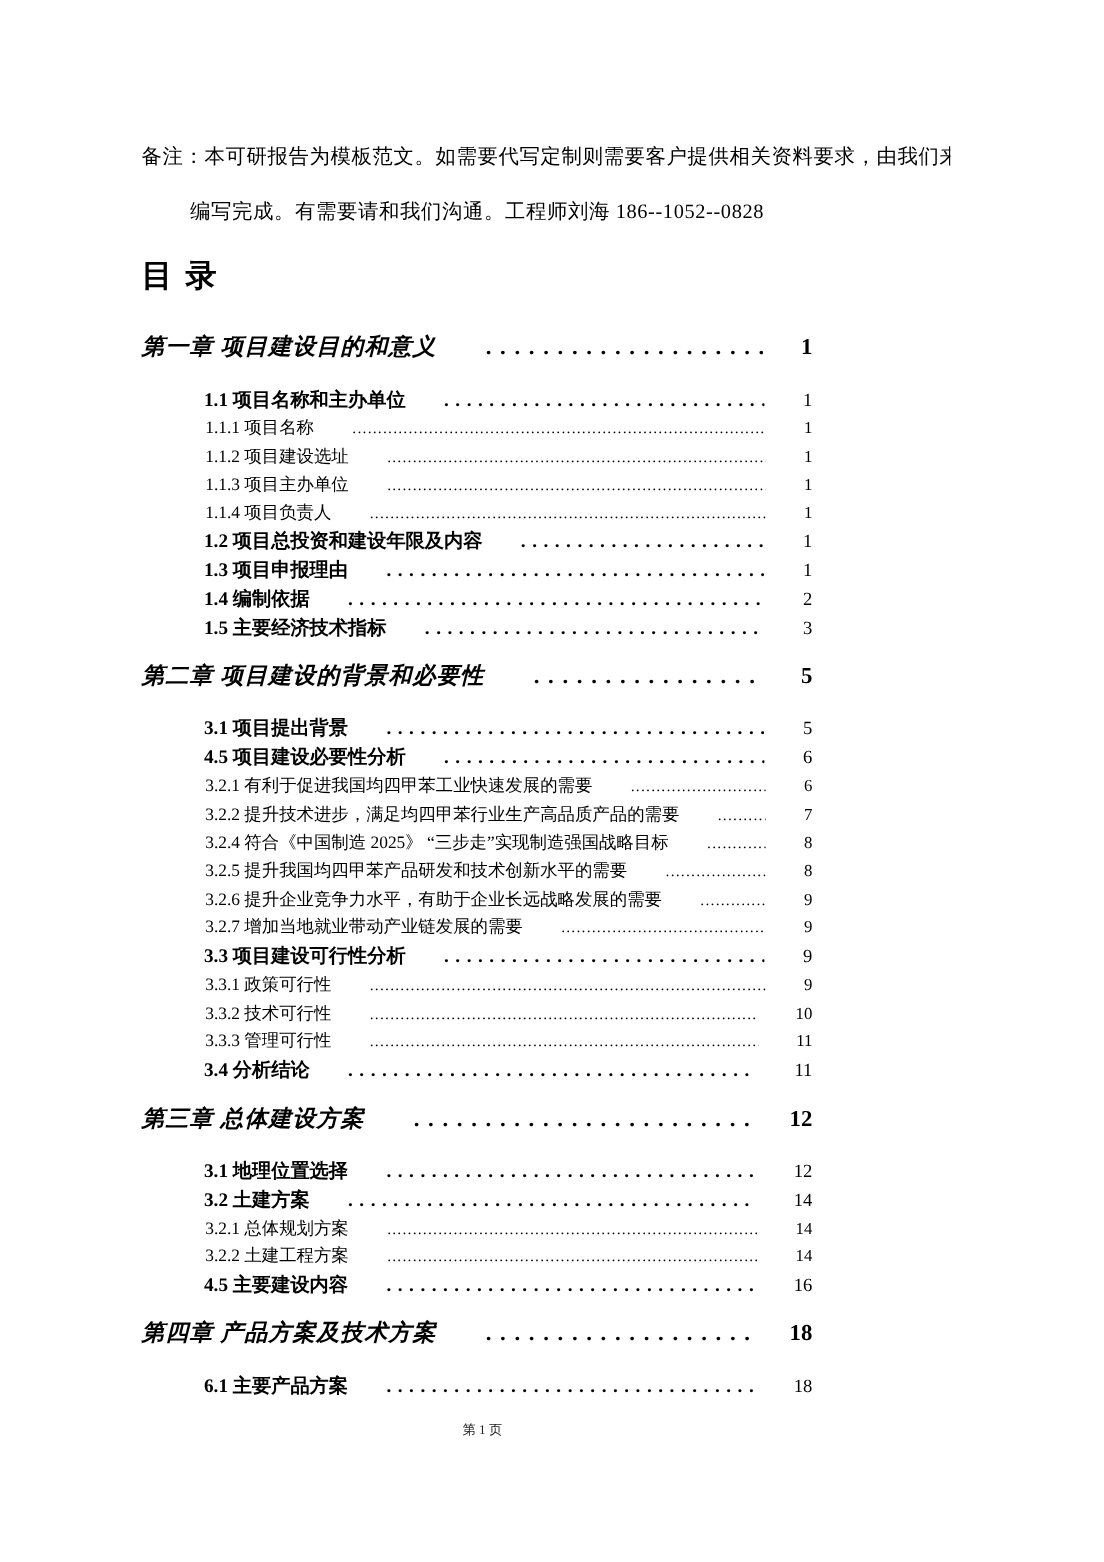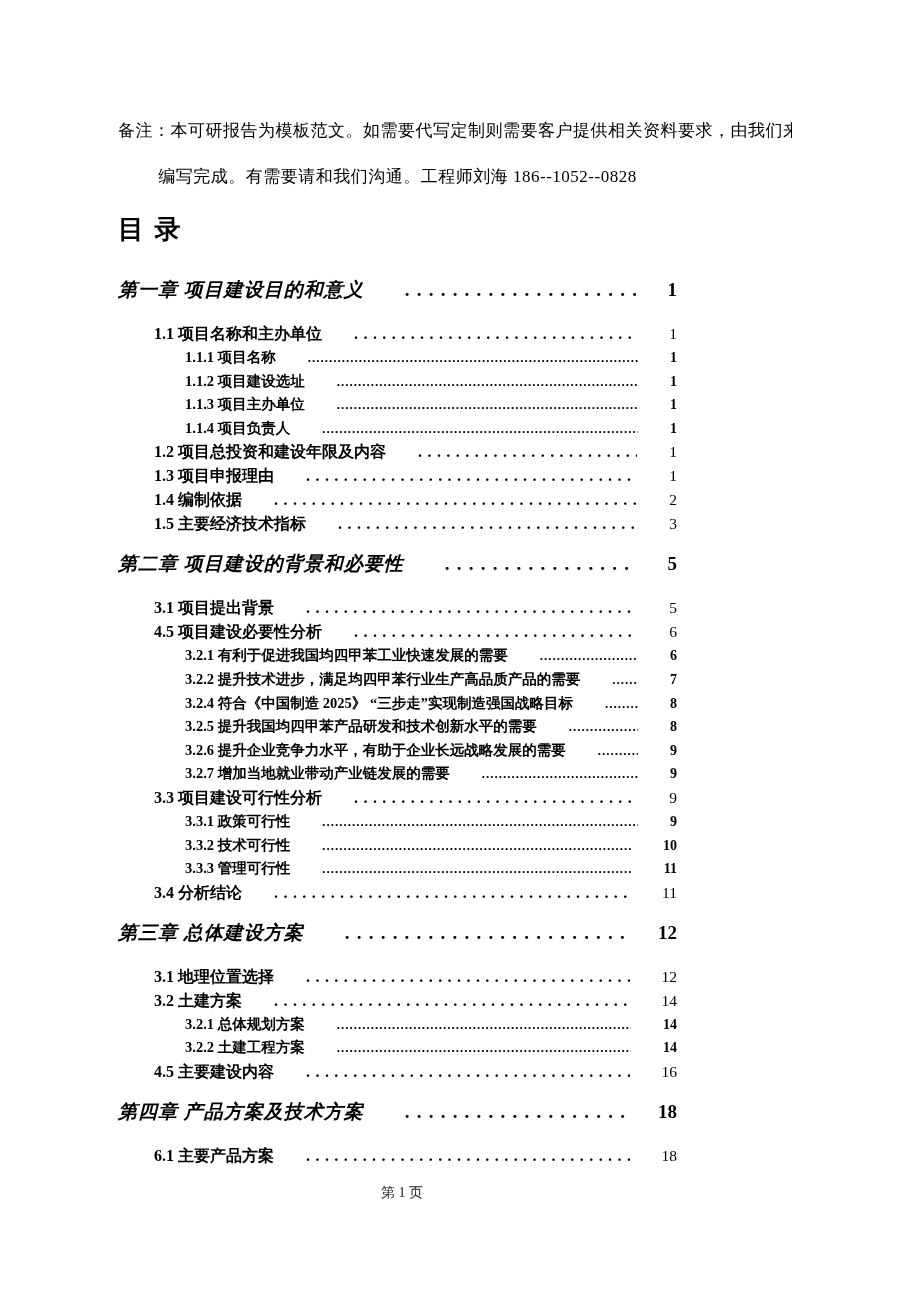--- a/index.html
+++ b/index.html
@@ -59,43 +59,43 @@
     margin: 14px 0 18px 0;
   }
   .lvl1 .toc-label { font-style: italic; letter-spacing: 1px; }
   .lvl1 .toc-dots { padding-left: 9px; }
   .lvl1 .toc-dots::after { letter-spacing: 0.38em; }
 
   .lvl2 {
     font-size: 16px;
     font-weight: bold;
     line-height: 24px;
-    margin-left: 36px;
+    margin-left: 52px;
   }
   .lvl2 .toc-dots::after { letter-spacing: 0.34em; }
   .lvl2 .toc-page { font-weight: normal; font-size: 15.5px; }
 
   .lvl3 {
     font-size: 14.5px;
-    font-weight: bold;
+    font-weight: normal;
     line-height: 22.6px;
-    margin-left: 67px;
+    margin-left: 53px;
   }
   .lvl3 .toc-dots { font-size: 13px; }
   .lvl3 .toc-dots::after { letter-spacing: 1px; }
   .lvl3 .toc-page { font-size: 14px; }
 
   
   .footer {
     position: absolute;
     left: 12px;
     right: 0;
     top: 1184px;
     text-align: center;
-    font-size: 14px;
+    font-size: 11px;
     color: #222222;
   }
 </style>
 </head>
 <body>
 
 <div class="page">
 
   <div class="note">
     <div>备注：本可研报告为模板范文。如需要代写定制则需要客户提供相关资料要求，由我们来</div>

